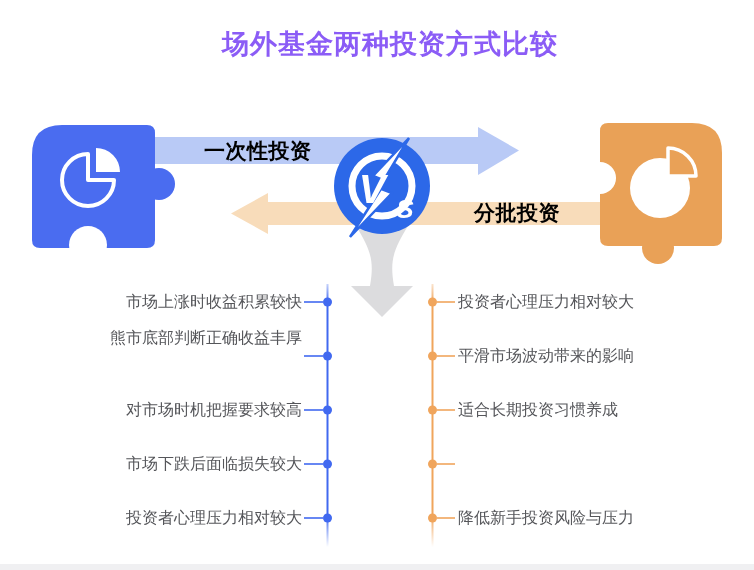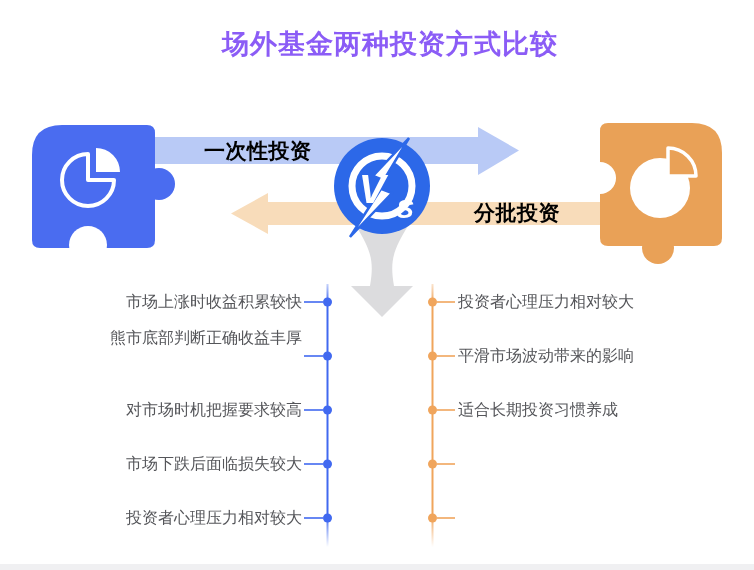--- a/index.html
+++ b/index.html
@@ -125,15 +125,16 @@
 
   <div class="item left" style="top:291px">市场上涨时收益积累较快</div>
   <div class="item left" style="top:327px">熊市底部判断正确收益丰厚</div>
   <div class="item left" style="top:399px">对市场时机把握要求较高</div>
   <div class="item left" style="top:453px">市场下跌后面临损失较大</div>
   <div class="item left" style="top:507px">投资者心理压力相对较大</div>
 
   <div class="item right" style="top:291px">投资者心理压力相对较大</div>
   <div class="item right" style="top:345px">平滑市场波动带来的影响</div>
   <div class="item right" style="top:399px">适合长期投资习惯养成</div>
+  <div class="item right" style="top:507px">降低新手投资风险与压力</div>
 
   <div class="bottom-strip"></div>
 </div>
 
 </body></html>

